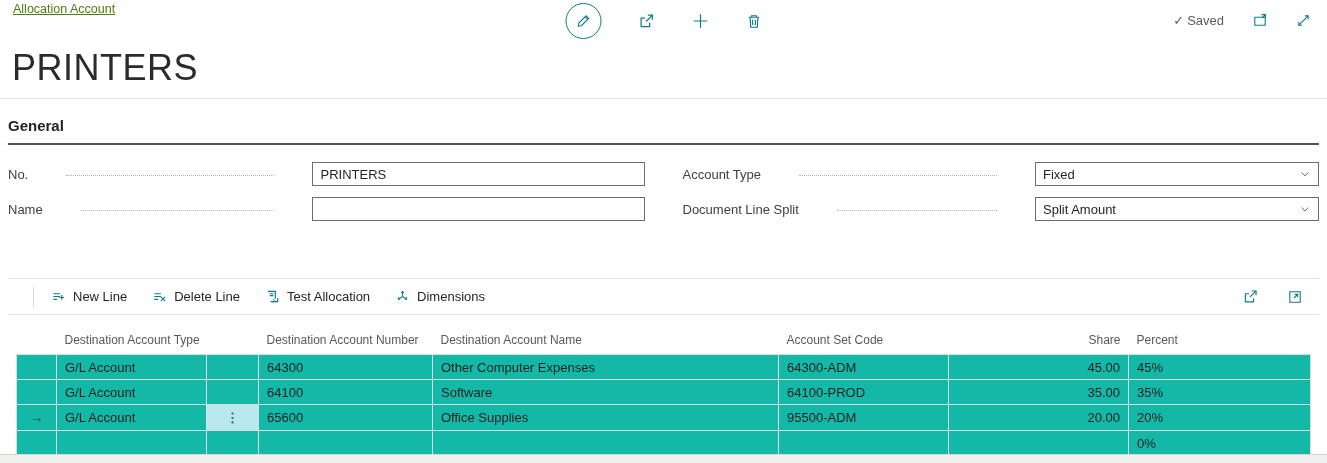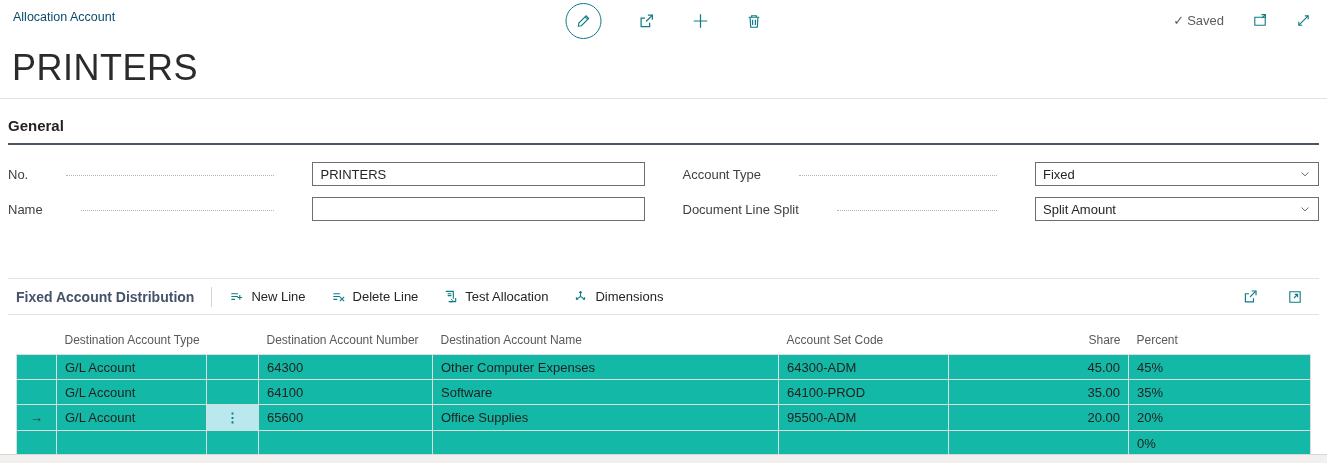--- a/index.html
+++ b/index.html
@@ -8,22 +8,22 @@
     width:1327px; height:463px; overflow:hidden; position:relative;
     background:#ffffff; color:#252525;
     font-family:"Liberation Sans", sans-serif;
   }
   svg { display:block; }
   .teal { color:#0e7c87; }
 
   
   .top-bar { position:relative; height:44px; }
   .page-caption {
-    position:absolute; left:13px; top:10px;
-    font-size:12.5px; color:#0c4a6e;
+    position:absolute; left:13px; top:2px;
+    font-size:12.5px; color:#4d7c0f;text-decoration:underline;
   }
   .center-actions {
     position:absolute; left:50%; top:3px; transform:translateX(-50%);
     display:flex; align-items:center; gap:36px;
   }
   .icon-btn { background:none; border:none; padding:0; cursor:pointer; color:#0e7c87; }
   .edit-circle {
     width:36px; height:36px; border:1px solid #0e7c87; border-radius:50%;
     display:flex; align-items:center; justify-content:center;
   }
@@ -220,21 +220,20 @@
             <svg width="12" height="12" viewBox="0 0 16 16" fill="none" stroke="#555" stroke-width="1.2">
                 <path d="M3.5 6l4.5 4.5L12.5 6"></path>
               </svg>
           </span>
         </div>
       </div>
     </div>
   </div>
 
   <div class="dist-bar">
-    <span class="dist-heading">Fixed Account Distribution</span>
     <span class="v-divider"></span>
 
     <button class="action">
       <span class="teal">
         <svg width="15" height="15" viewBox="0 0 16 16" fill="none" stroke="currentColor" stroke-width="1.2">
           <path d="M2.5 5h7M2.5 8h7M2.5 11h4"></path>
             <path d="M11.5 6.5v5M9 9h5"></path>
         </svg>
       </span>
       <span>New Line</span>

